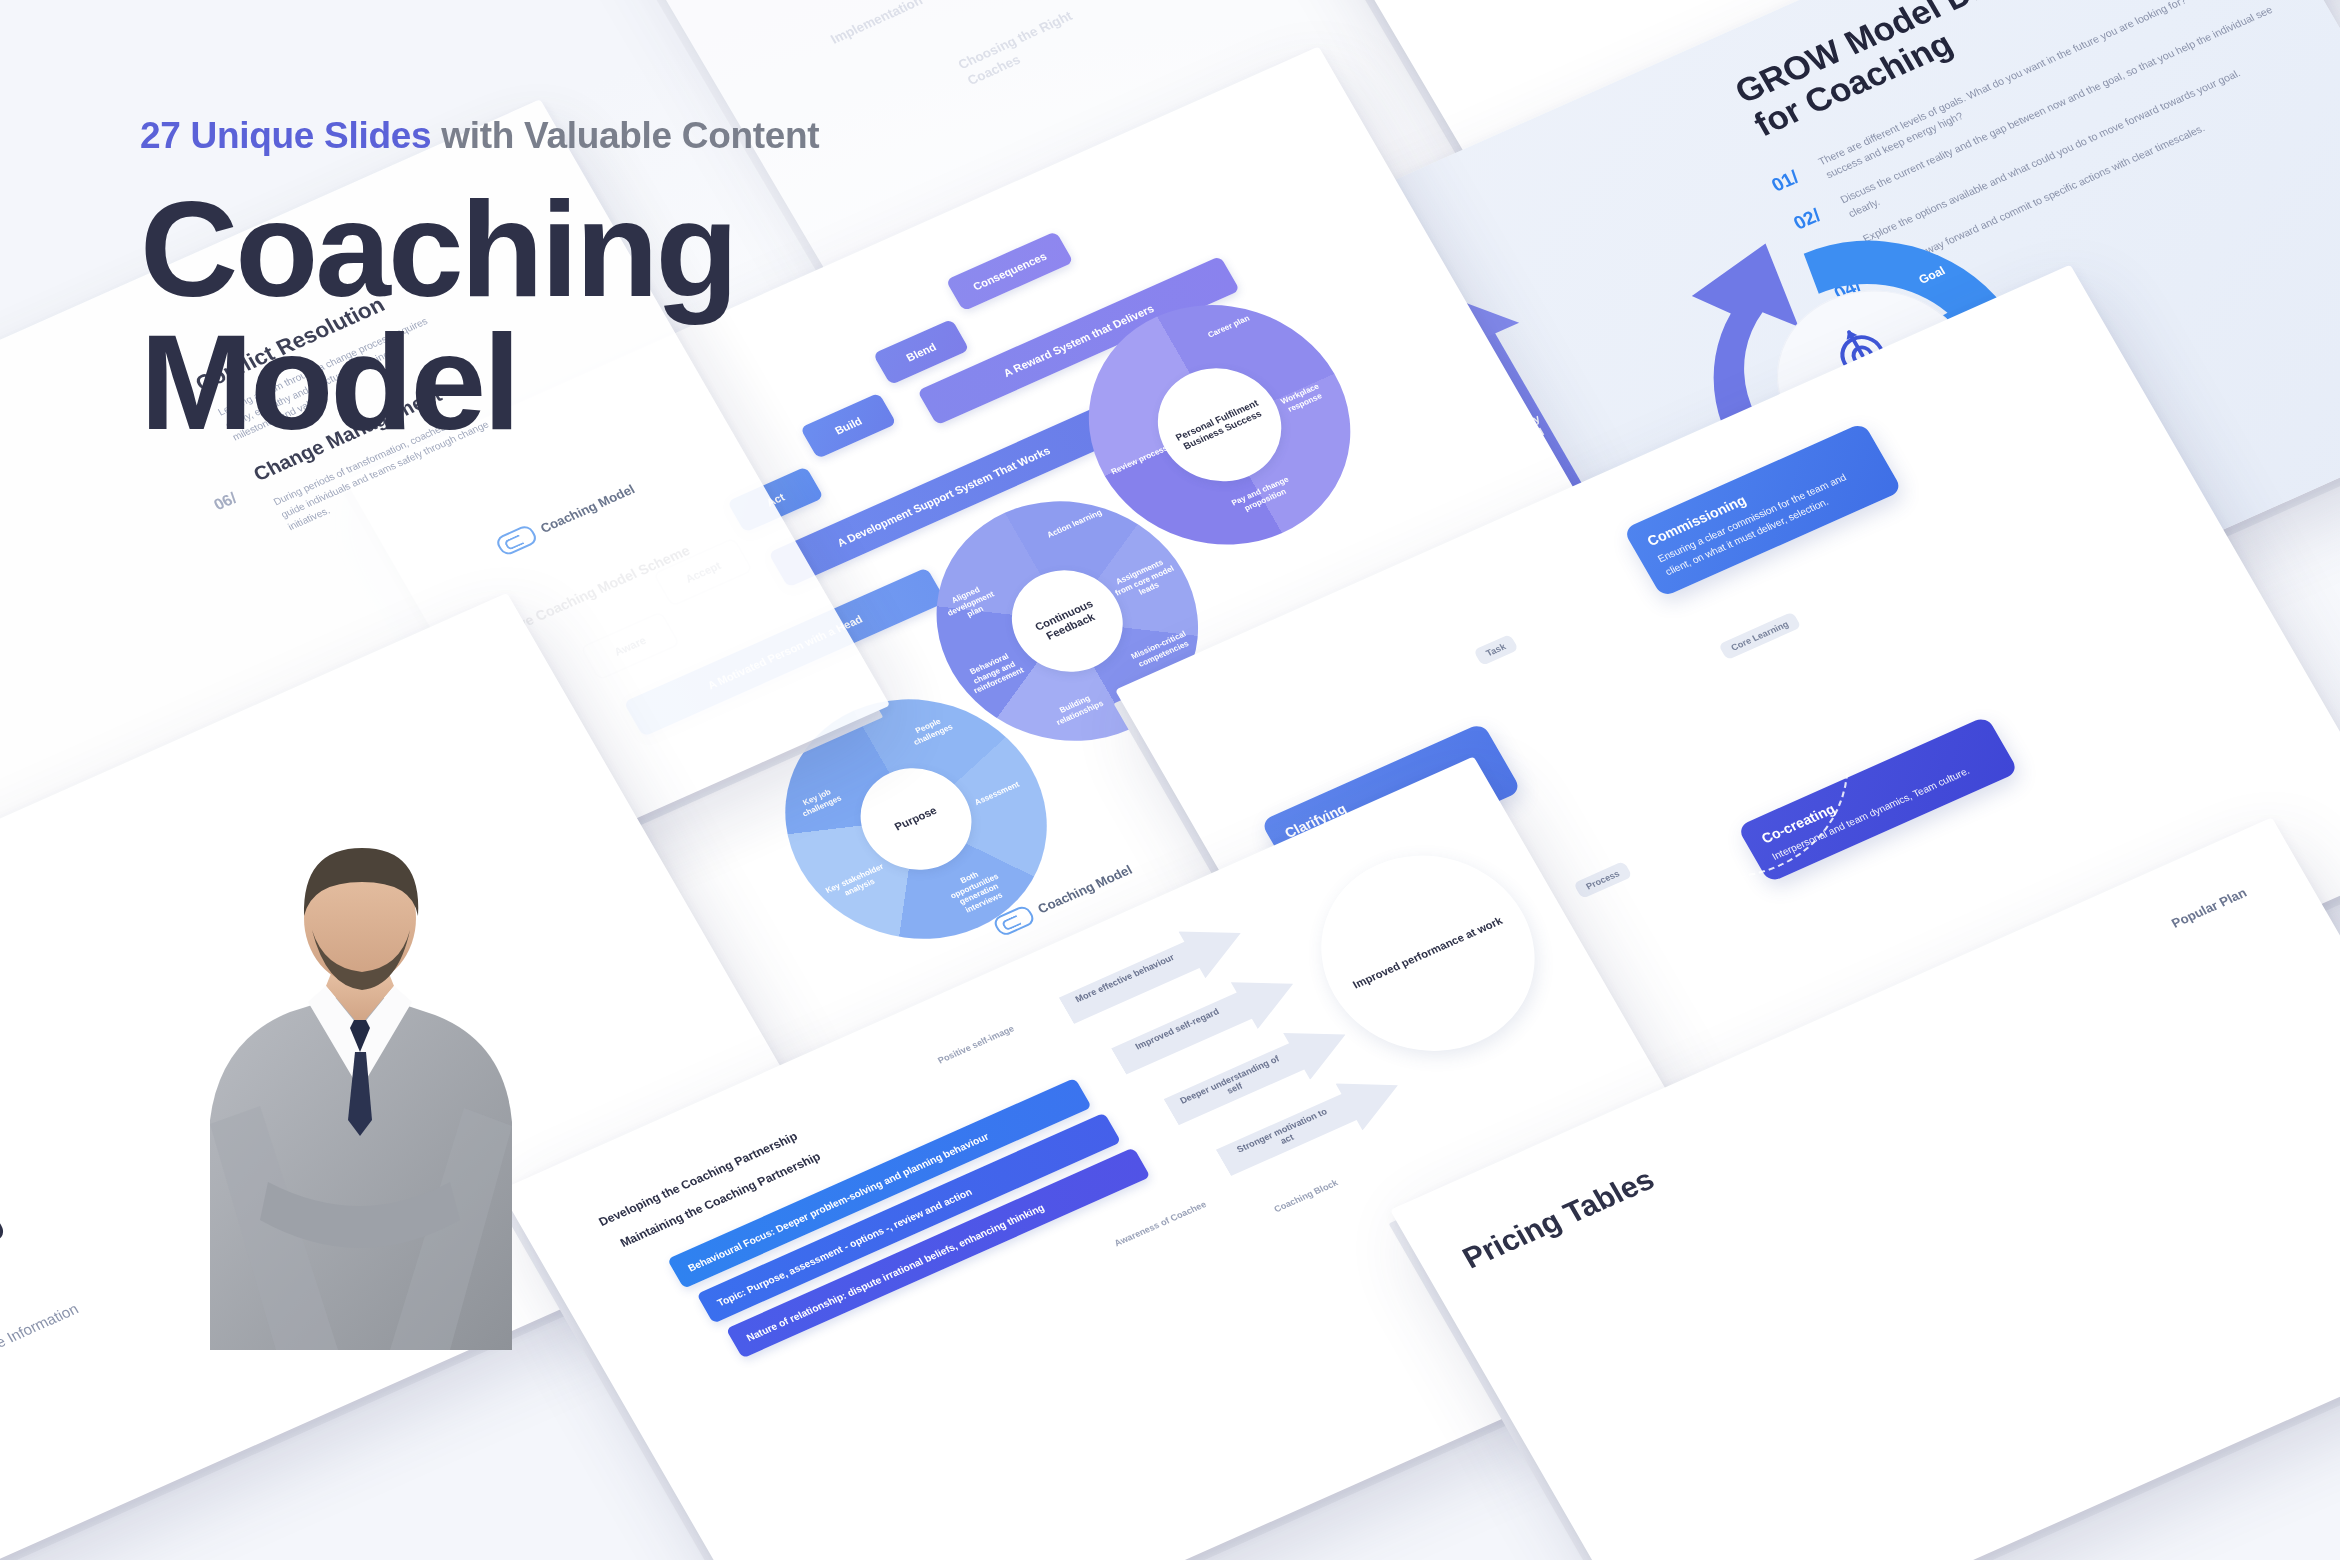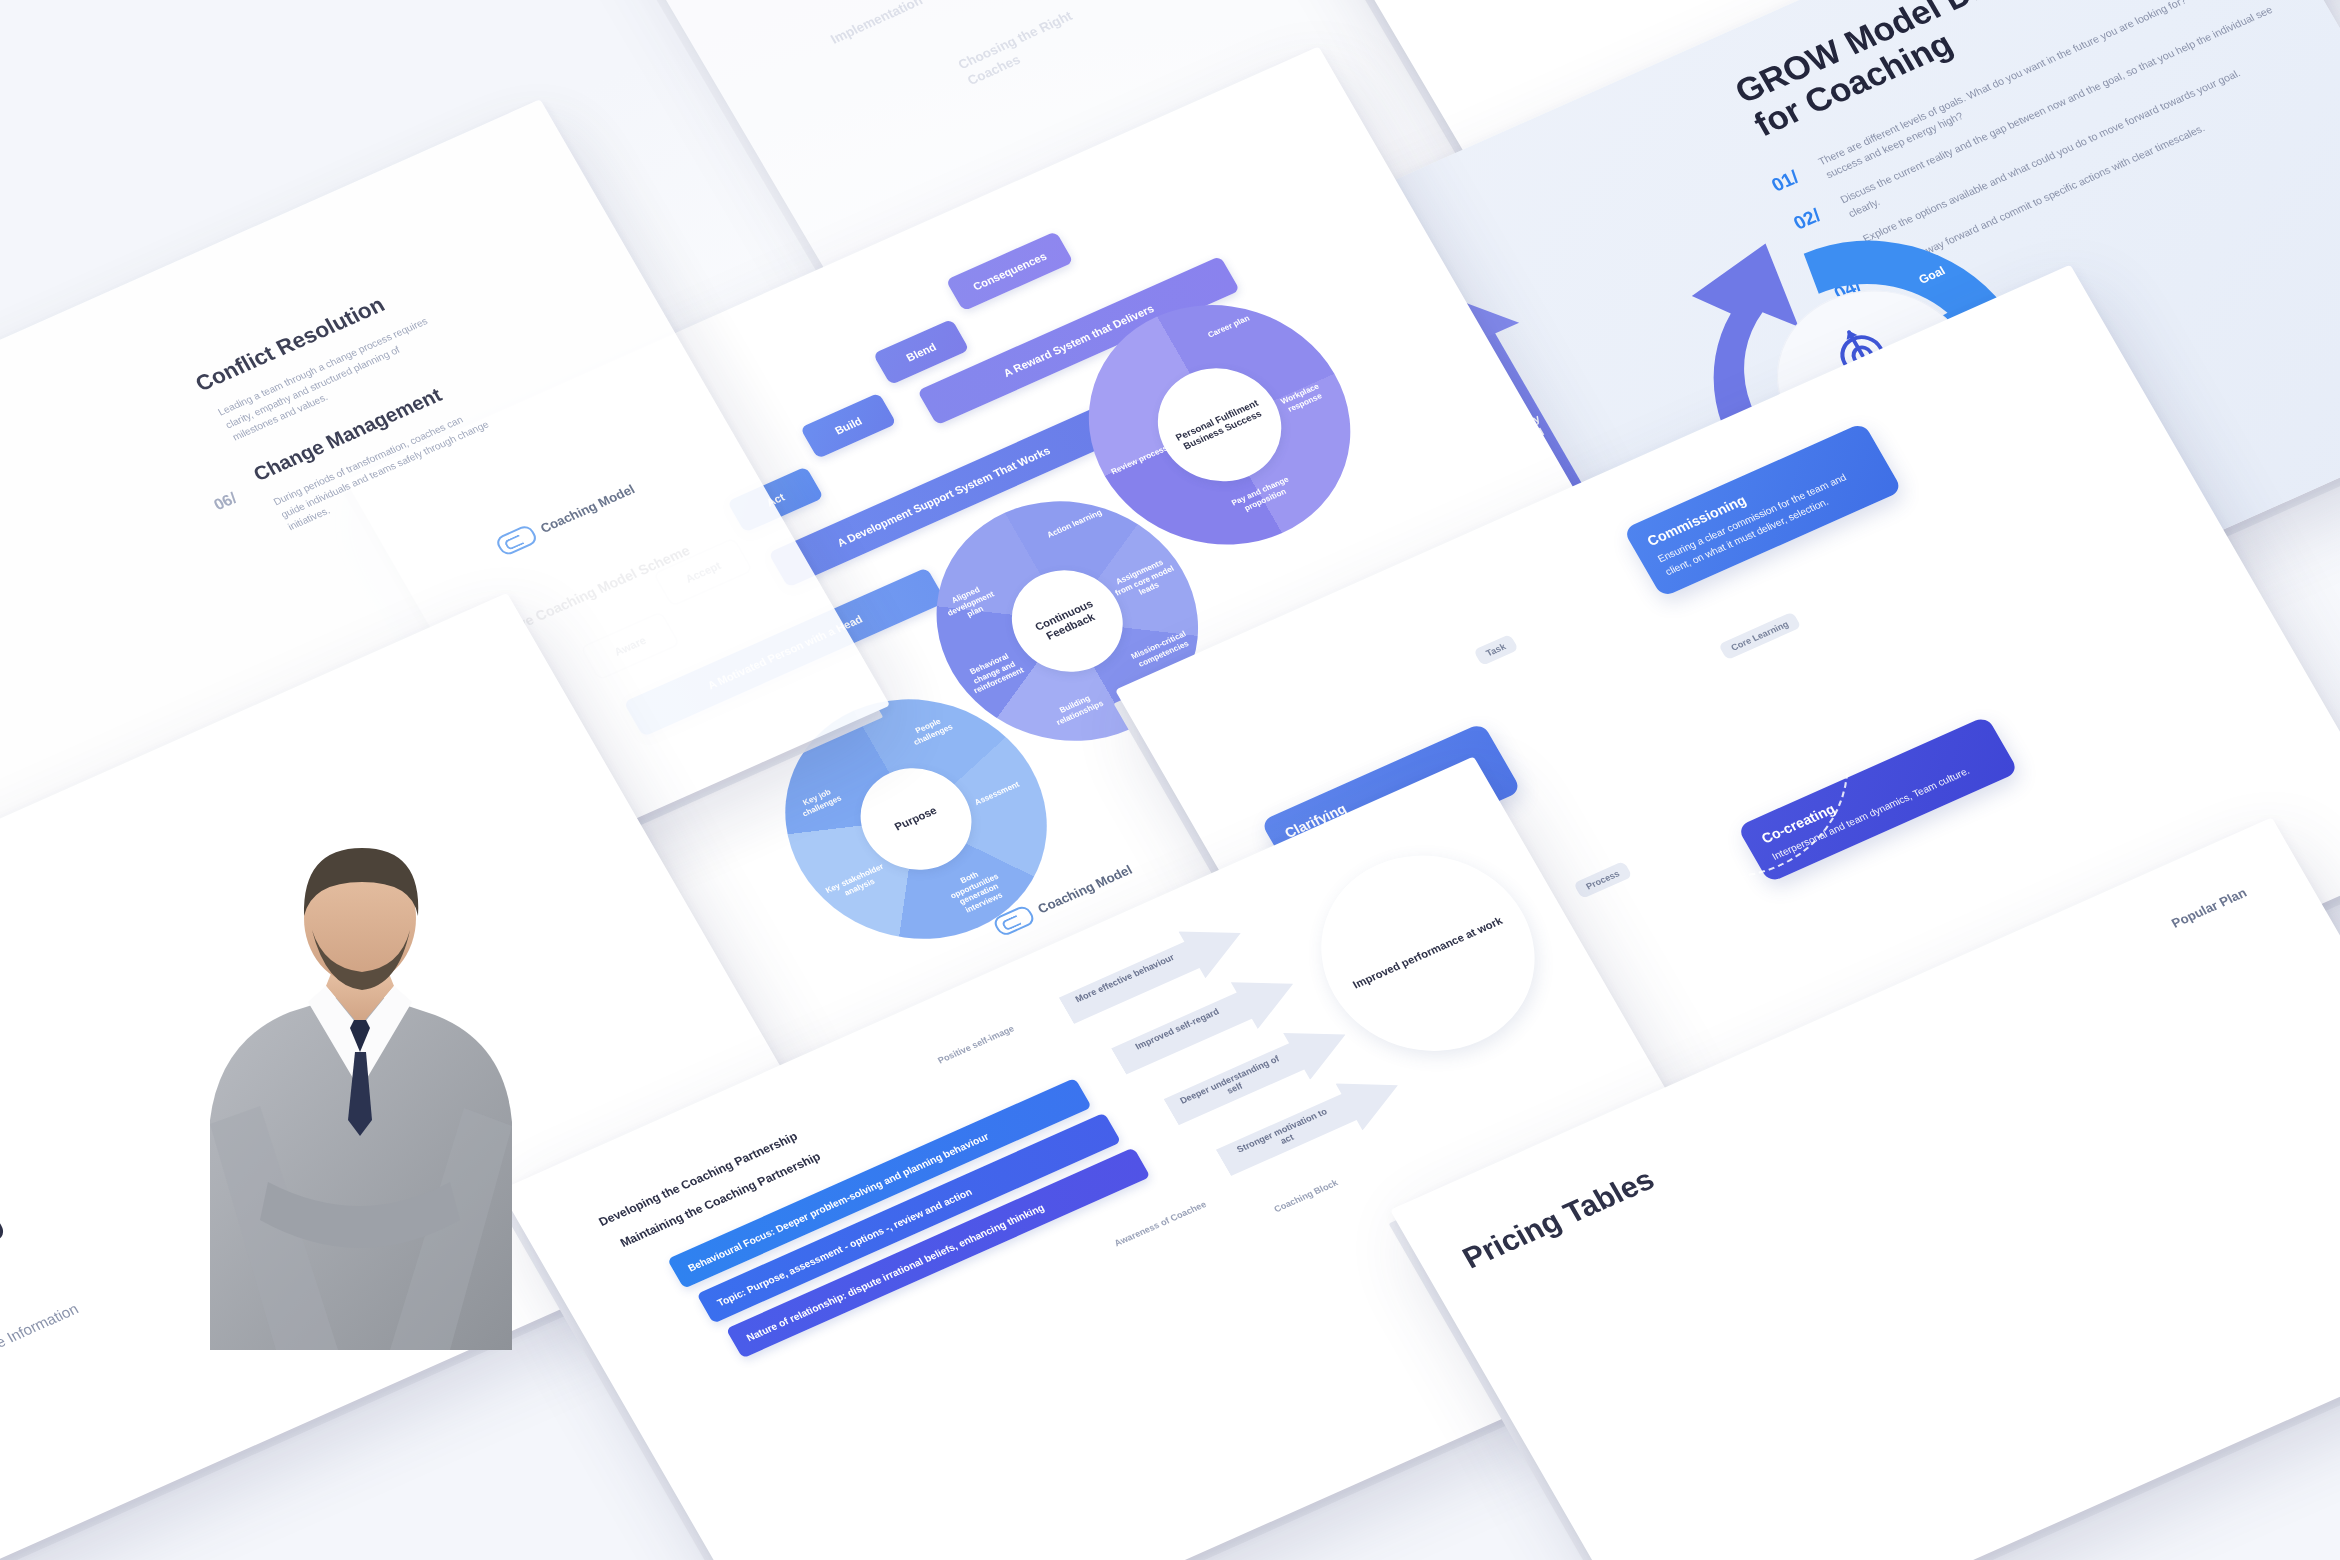--- a/index.html
+++ b/index.html
@@ -390,14 +390,23 @@
     </div>
   </div>
 
   <div class="slide edge" id="pricing">
     <div class="slidebody">
       <div class="pTitle">Pricing Tables</div>
       <div class="pPlan">Popular Plan</div>
     </div>
   </div>
 
+  <div id="headline">
+    <div id="tagline">
+      <span class="hl">27 Unique Slides</span><span> with Valuable Content</span>
+    </div>
+    <div id="title">
+      <div>Coaching</div>
+      <div>Model</div>
+    </div>
+  </div>
 
 </div>
 
 </body></html>

